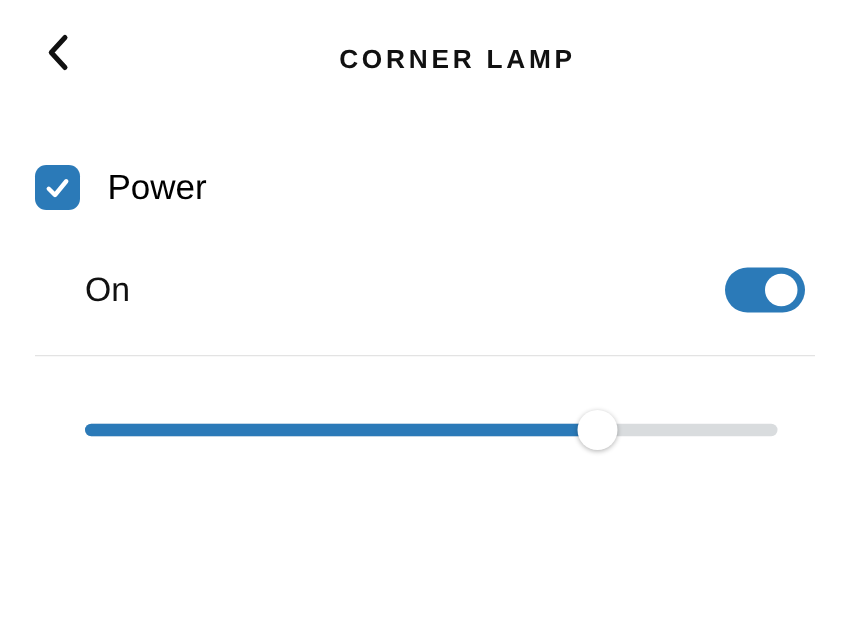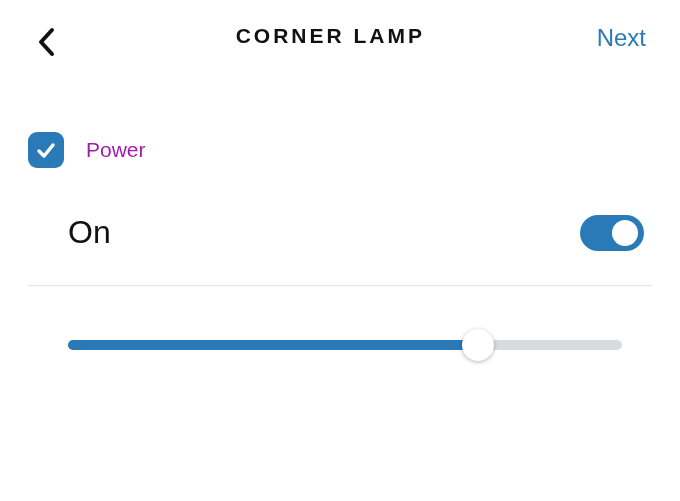--- a/index.html
+++ b/index.html
@@ -6,23 +6,23 @@
     body {
       width: 680px;
       height: 501px;
       font-family: -apple-system, 'Helvetica Neue', Arial, sans-serif;
       background: #fff;
       color: #111;
       overflow: hidden;
     }
     .header {
       display: flex;
-      align-items: flex-start;
+      align-items: flex-end;
       justify-content: space-between;
-      padding: 24px 28px 10px 28px;
+      padding: 24px 12px 10px 28px;
     }
     .back-btn {
       width: 36px;
       height: 36px;
       display: flex;
       align-items: center;
       justify-content: center;
       cursor: pointer;
     }
     .title {
@@ -50,30 +50,30 @@
       width: 36px;
       height: 36px;
       border-radius: 9px;
       background: #2b7ab8;
       display: flex;
       align-items: center;
       justify-content: center;
       cursor: pointer;
     }
     .label {
-      font-size: 21px;
-      color: #a21caf;
+      font-size: 28px;
+      color: #000000;
     }
     .sub-row {
       display: flex;
       align-items: center;
       justify-content: space-between;
       padding: 28px 8px 28px 40px;
     }
-    .sub-label { font-size: 32px; color: #111; }
+    .sub-label { font-size: 27px; color: #111; }
     .toggle {
       width: 64px;
       height: 36px;
       border-radius: 18px;
       background: #2b7ab8;
       position: relative;
       cursor: pointer;
     }
     .toggle-knob {
       position: absolute;
@@ -127,21 +127,20 @@
 </head>
 <body>
 
 <div class="header">
   <div class="back-btn">
     <svg width="18" height="30" viewBox="0 0 18 30">
       <path d="M 15 3 L 4 15 L 15 27" stroke="#111" stroke-width="4" fill="none" stroke-linecap="round" stroke-linejoin="round"></path>
     </svg>
   </div>
   <div class="title">CORNER LAMP</div>
-  <div class="next-btn">Next</div>
 </div>
 
 <div class="content">
 
   <div class="row">
     <div class="checkbox">
       <svg width="22" height="22" viewBox="0 0 22 22">
         <path d="M 4 12 L 9 17 L 18 6" stroke="#fff" stroke-width="3.5" fill="none" stroke-linecap="round" stroke-linejoin="round"></path>
       </svg>
     </div>

